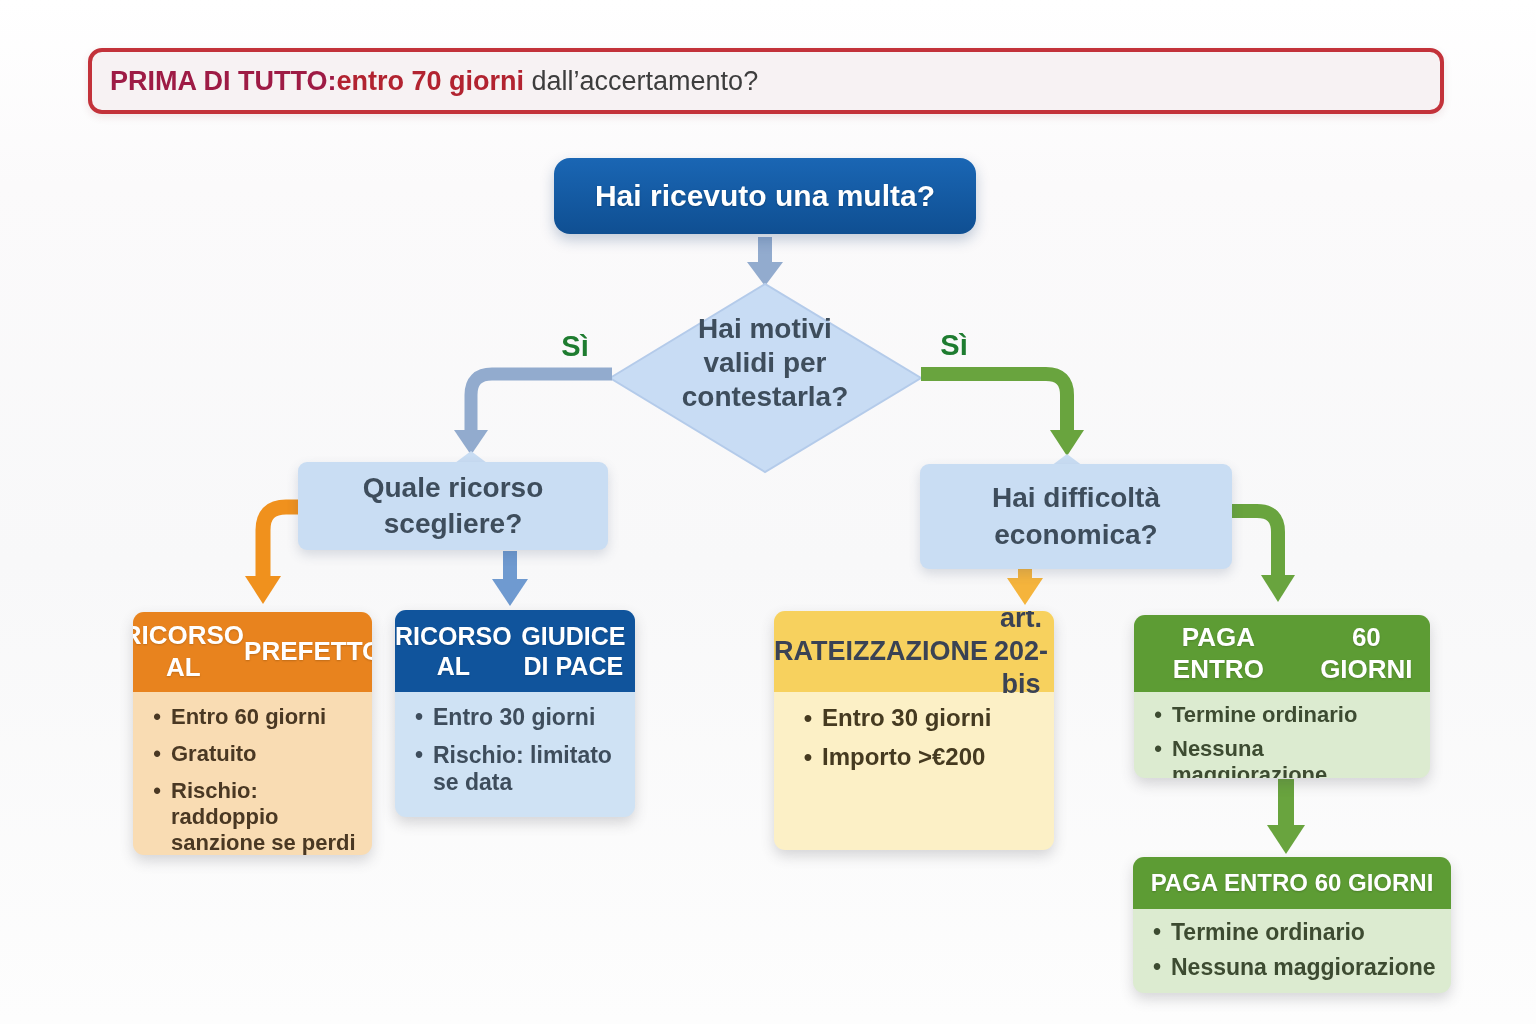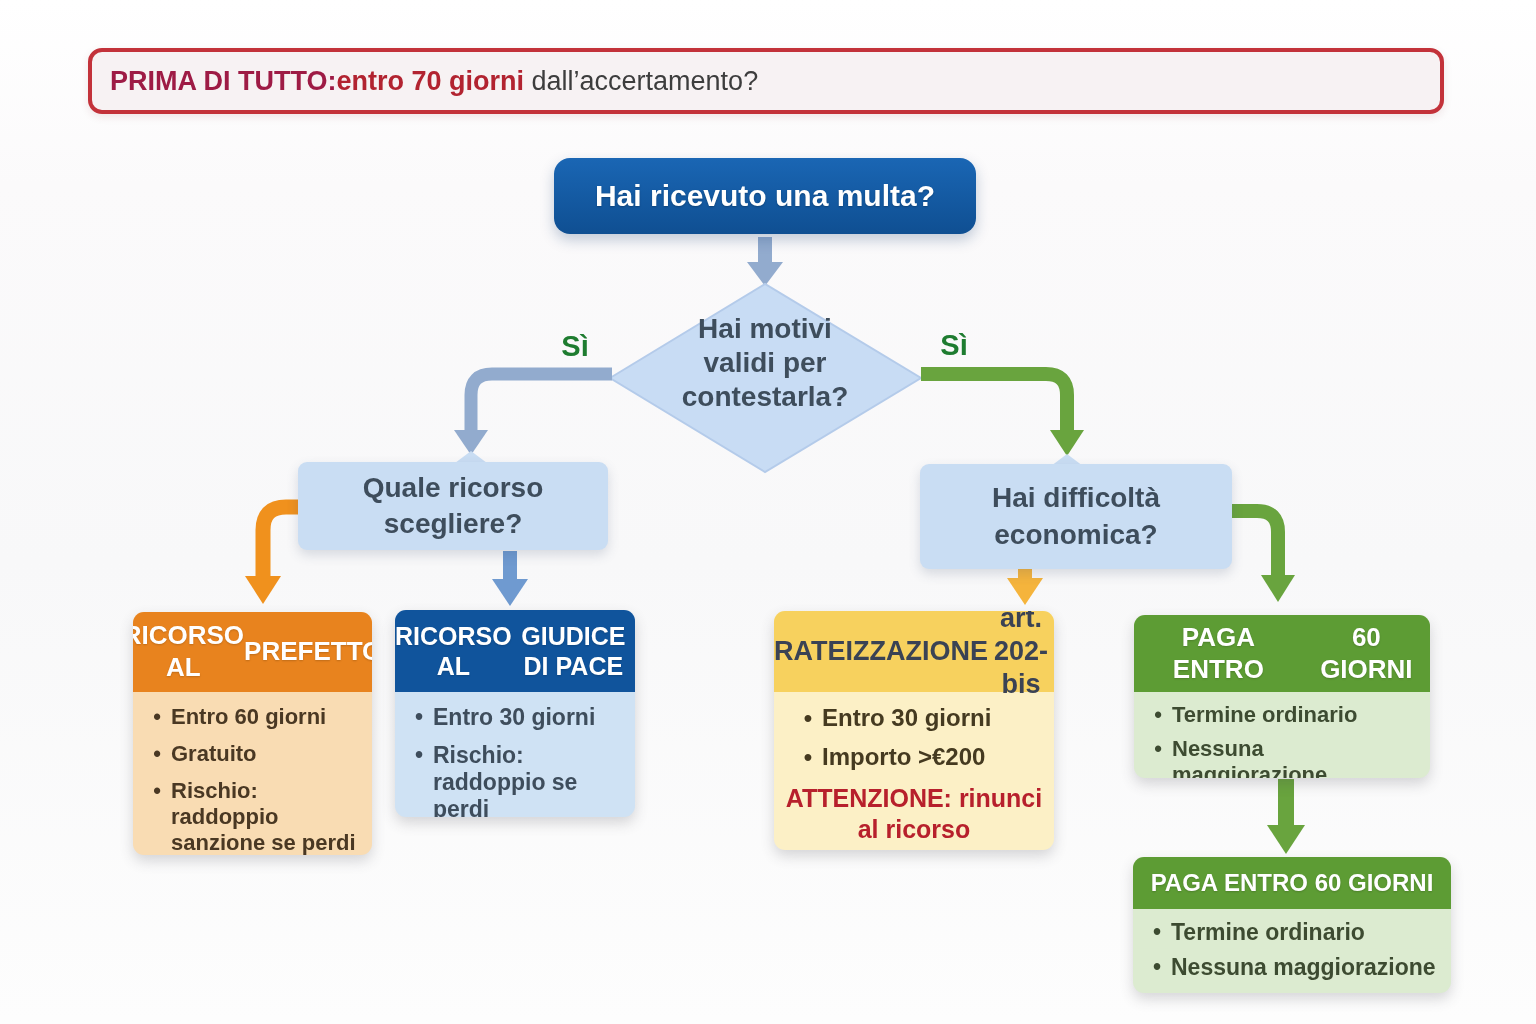--- a/index.html
+++ b/index.html
@@ -199,41 +199,40 @@
       <span>RICORSO AL</span>
       <span>GIUDICE DI PACE</span>
     </div>
     <div class="bullets">
       <div class="bullet">
           <span class="dot">•</span>
           <span>Entro 30 giorni</span>
         </div>
       <div class="bullet">
           <span class="dot">•</span>
-          <span>Rischio: raddoppio se perdi</span>
+          <span>Rischio: limitato se data</span>
         </div>
     </div>
   </div>
 
   <div class="box box-rate">
     <div class="box-header">
       <span>RATEIZZAZIONE</span>
       <span>art. 202-bis</span>
     </div>
     <div class="bullets">
       <div class="bullet">
           <span class="dot">•</span>
           <span>Entro 30 giorni</span>
         </div>
       <div class="bullet">
           <span class="dot">•</span>
           <span>Importo &gt;€200</span>
         </div>
     </div>
-    <div class="warning">ATTENZIONE: rinunci al ricorso</div>
   </div>
 
   <div class="box box-paga">
     <div class="box-header hdr-white">
       <span>PAGA ENTRO</span>
       <span>60 GIORNI</span>
     </div>
     <div class="bullets">
       <div class="bullet">
           <span class="dot">•</span>

